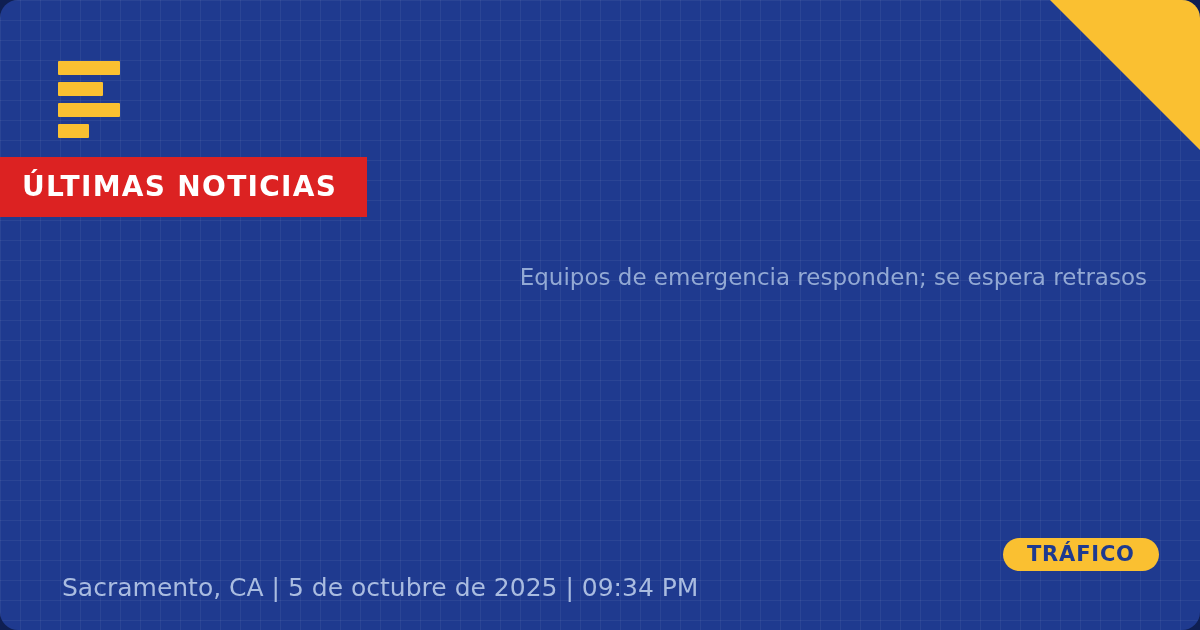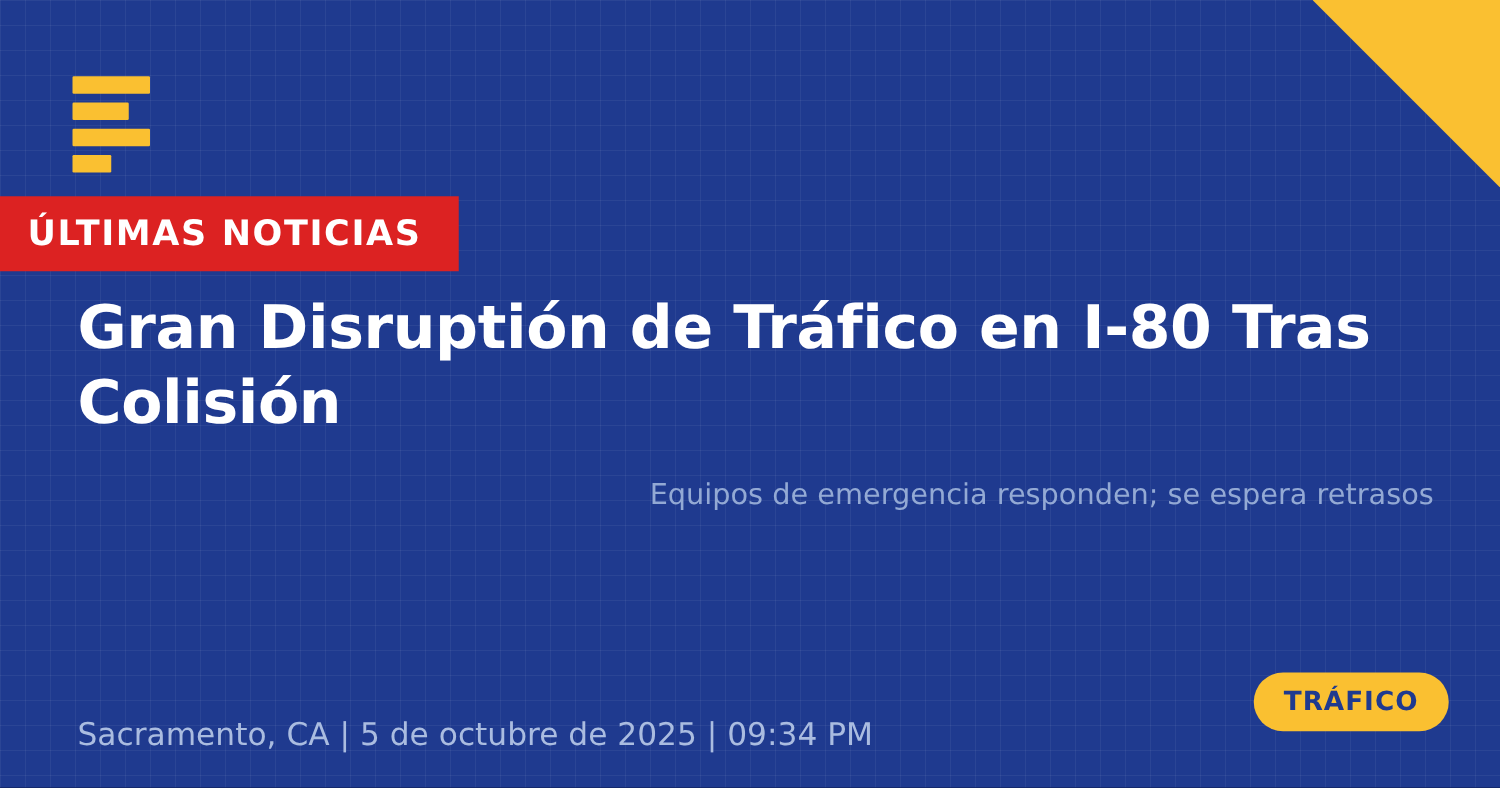--- a/index.html
+++ b/index.html
@@ -16,20 +16,21 @@
     position: relative;
     width: 1200px;
     height: 630px;
     overflow: hidden;
     background-color: #1f3a8f;
     background-image:
       linear-gradient(to right, rgba(255,255,255,0.055) 1px, transparent 1px),
       linear-gradient(to bottom, rgba(255,255,255,0.055) 1px, transparent 1px);
     background-size: 20px 20px;
     background-position: 0 0;
+    border-radius: 18px;
   }
 
   
   .corner-triangle {
     position: absolute;
     top: 0;
     right: 0;
     width: 150px;
     height: 150px;
     background: #fac031;
@@ -110,21 +111,21 @@
     font-size: 25px;
     line-height: 1;
     white-space: nowrap;
   }
 
   
   .category-pill {
     position: absolute;
     left: 1003px;
     top: 538px;
-    height: 47px;
+    height: 33px;
     padding: 0 24px;
     background: #fac031;
     border-radius: 24px;
     display: flex;
     align-items: center;
     justify-content: center;
     box-sizing: border-box;
   }
   .category-pill-label {
     color: #1f3a8f;
@@ -147,21 +148,20 @@
     <div class="logo-bar w-mid"></div>
     <div class="logo-bar w-long"></div>
     <div class="logo-bar w-short"></div>
   </div>
 
   <div class="breaking-badge">
     <span class="breaking-badge-label">ÚLTIMAS NOTICIAS</span>
   </div>
 
   <div class="content">
-    <h1 class="headline">Gran Disruptión de Tráfico en I-80 Tras Colisión</h1>
     <p class="subtitle">Equipos de emergencia responden; se espera retrasos</p>
   </div>
 
   <div class="footer-meta">Sacramento, CA | 5 de octubre de 2025 | 09:34 PM</div>
 
   <div class="category-pill">
     <span class="category-pill-label">TRÁFICO</span>
   </div>
 
 </div>

